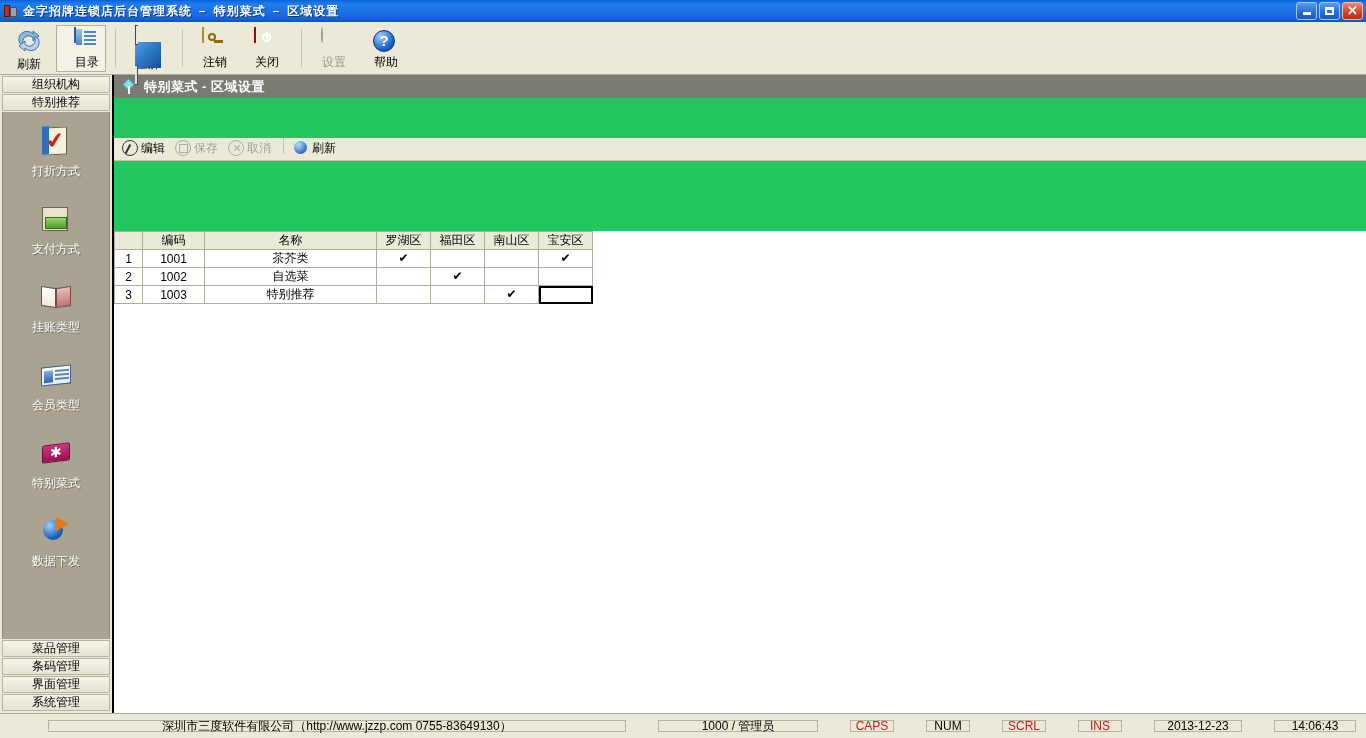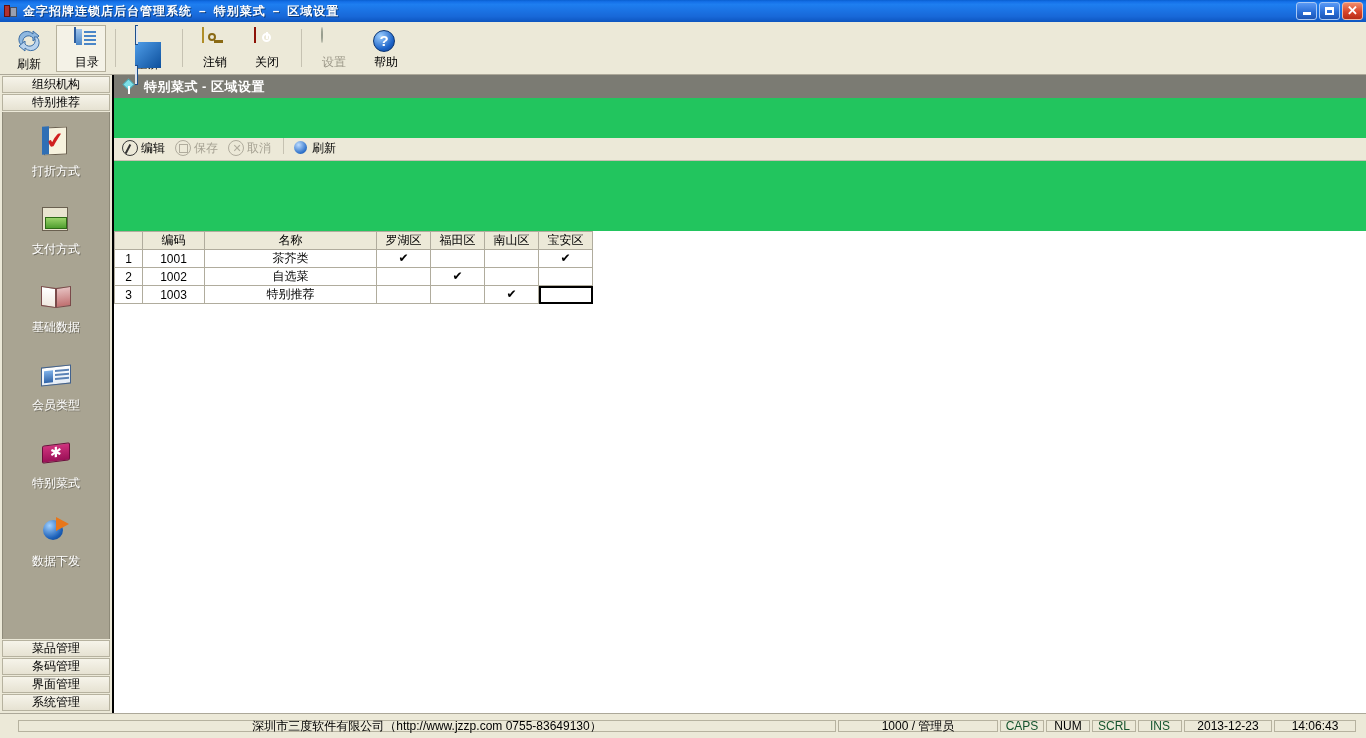--- a/index.html
+++ b/index.html
@@ -173,31 +173,31 @@
   .c-name{width:172px;}
   .c-zone{width:54px;}
   td.code{text-align:center;}
   td.name{text-align:center;}
   .chk{font-size:12px;line-height:15px;color:#000;}
   td.selcell{outline:2px solid #000;outline-offset:-2px;}
 
   
   .statusbar{
     height:25px;flex:0 0 25px;background:#ece9d8;display:flex;align-items:stretch;
-    border-top:1px solid #aca899;box-sizing:border-box;padding:6px 2px;
+    border-top:1px solid #aca899;box-sizing:border-box;padding:6px 2px;gap:30px;
   }
   .sb-cell{
     border:1px solid #b6b29f;box-sizing:border-box;display:flex;align-items:center;
     justify-content:center;font-size:12px;color:#000;margin-right:2px;background:#ece9d8;
   }
   .sb-grip{width:14px;flex:0 0 14px;border:none;margin-right:2px;}
   .sb-company{flex:1 1 auto;}
   .sb-user{width:160px;flex:0 0 160px;}
   .sb-flag{width:44px;flex:0 0 44px;}
-  .sb-flag.off{color:#14532d;}
+  .sb-flag.off{color:#b91c1c;}
   .sb-date{width:88px;flex:0 0 88px;}
   .sb-time{width:82px;flex:0 0 82px;margin-right:8px;}
 </style>
 </head>
 <body>
 
 <div class="app">
 
   <div class="titlebar">
     <span class="title-ico">
@@ -305,21 +305,21 @@
             </span>
           <span class="lbl">支付方式</span>
         </div>
         <div class="side-item">
           <span class="sico">
               <span class="si-book">
                 <i class="l"></i>
                 <i class="r"></i>
               </span>
             </span>
-          <span class="lbl">基础数据</span>
+          <span class="lbl">挂账类型</span>
         </div>
         <div class="side-item">
           <span class="sico">
               <span class="si-card"></span>
             </span>
           <span class="lbl">会员类型</span>
         </div>
         <div class="side-item">
           <span class="sico">
               <span class="si-dish"></span>

